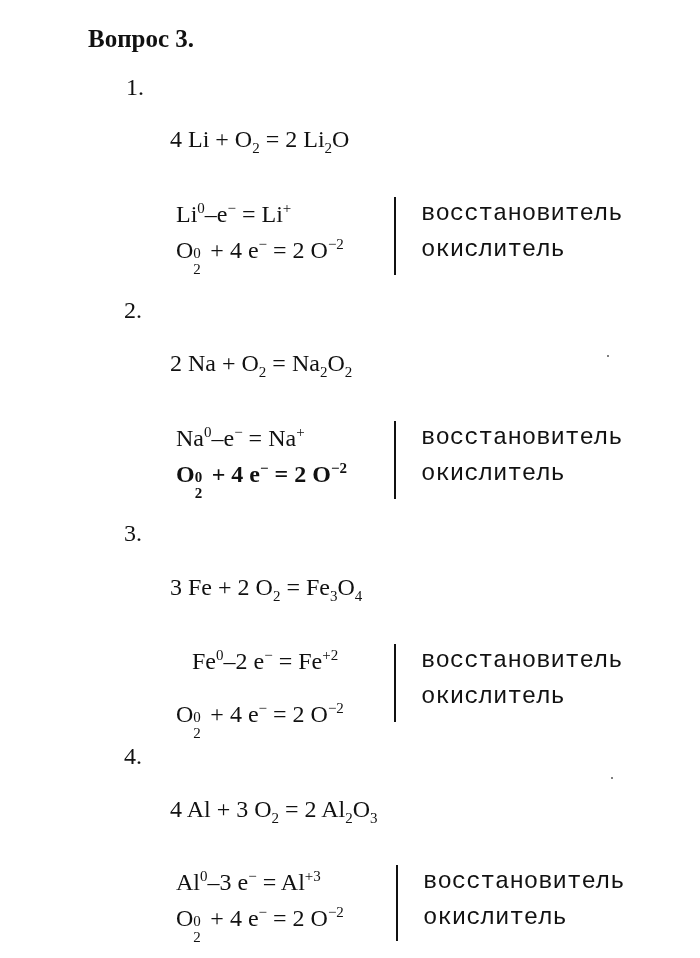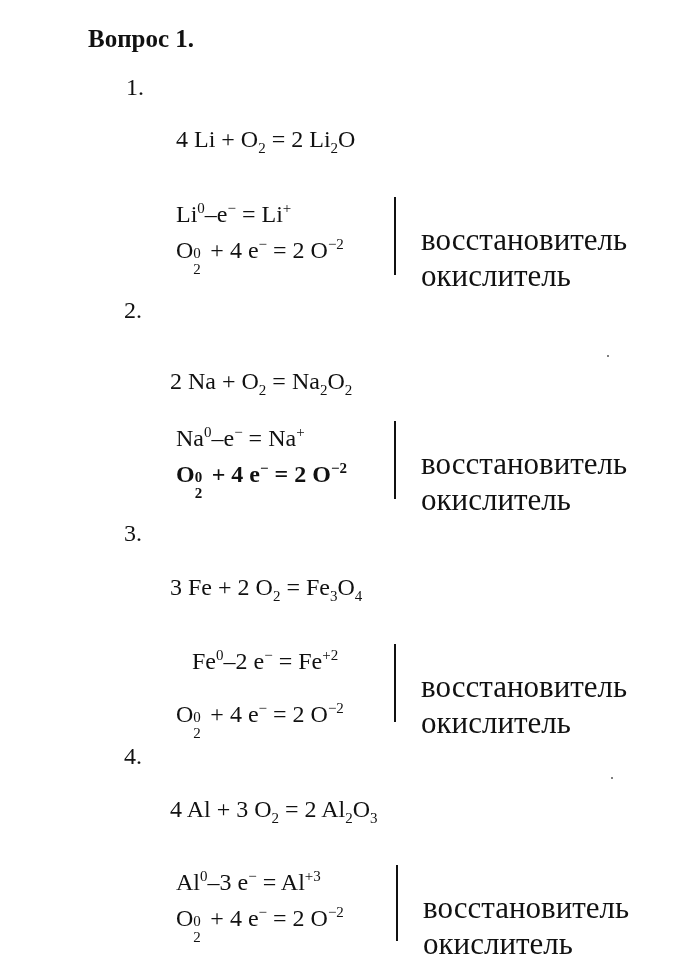--- a/index.html
+++ b/index.html
@@ -6,50 +6,50 @@
   body {
     width: 700px; height: 958px; position: relative; overflow: hidden;
     font-family: "Liberation Serif", "DejaVu Serif", serif;
     color: #111111;
   }
   .abs { position: absolute; white-space: nowrap; }
   .heading { left: 88px; top: 25px; font-size: 25px; font-weight: bold; font-family: "Liberation Serif", serif; }
   .num { font-size: 24px; }
   .eq { font-size: 24px; }
   .half { font-size: 24px; line-height: 36px; }
-  .role { font-size: 31px; line-height: 36px; font-family: Liberation Serif, serif; margin-top: 26px; }
+  .role { font-size: 24px; line-height: 36px; font-family: Liberation Mono, monospace; }
   .bar { position: absolute; width: 2px; background: #111111; }
   sub, sup { font-size: 15px; line-height: 0; }
   sup { vertical-align: 9px; }
   sub { vertical-align: -6px; }
   .supsub { display: inline-block; position: relative; width: 11px; height: 1px; }
   .supsub .s1 { position: absolute; left: 0; top: -22px; font-size: 15px; }
   .supsub .s2 { position: absolute; left: 0; top: -6px; font-size: 15px; }
   .dot { position: absolute; width: 2px; height: 2px; background: #555; border-radius: 1px; }
 </style>
 </head>
 <body>
 
 <div>
 
-  <div class="abs heading">Вопрос 1.</div>
+  <div class="abs heading">Вопрос 3.</div>
 
   <div>
     <div class="abs num" style="left:126px; top:74px;">1.</div>
-    <div class="abs eq" style="left:176px; top:126px;">4 Li + O<sub>2</sub> = 2 Li<sub>2</sub>O</div>
+    <div class="abs eq" style="left:170px; top:126px;">4 Li + O<sub>2</sub> = 2 Li<sub>2</sub>O</div>
     <div class="abs half" style="left:176px; top:196px;">Li<sup>0</sup>–e<sup>−</sup> = Li<sup>+</sup></div>
     <div class="abs half" style="left:176px; top:232px;">O<span class="supsub"><span class="s1">0</span><span class="s2">2</span></span> + 4 e<sup>−</sup> = 2 O<sup>−2</sup></div>
     <div class="bar" style="left:394px; top:197px; height:78px;"></div>
     <div class="abs role" style="left:421px; top:196px;">восстановитель</div>
     <div class="abs role" style="left:421px; top:232px;">окислитель</div>
   </div>
 
   <div>
     <div class="abs num" style="left:124px; top:297px;">2.</div>
-    <div class="abs eq" style="left:170px; top:368px;">2 Na + O<sub>2</sub> = Na<sub>2</sub>O<sub>2</sub></div>
+    <div class="abs eq" style="left:170px; top:350px;">2 Na + O<sub>2</sub> = Na<sub>2</sub>O<sub>2</sub></div>
     <div class="abs half" style="left:176px; top:420px;">Na<sup>0</sup>–e<sup>−</sup> = Na<sup>+</sup></div>
     <div class="abs half" style="left:176px; top:456px;font-weight:bold;">O<span class="supsub"><span class="s1">0</span><span class="s2">2</span></span> + 4 e<sup>−</sup> = 2 O<sup>−2</sup></div>
     <div class="bar" style="left:394px; top:421px; height:78px;"></div>
     <div class="abs role" style="left:421px; top:420px;">восстановитель</div>
     <div class="abs role" style="left:421px; top:456px;">окислитель</div>
     <div class="dot" style="left:607px; top:355px;"></div>
   </div>
 
   <div>
     <div class="abs num" style="left:124px; top:520px;">3.</div>

